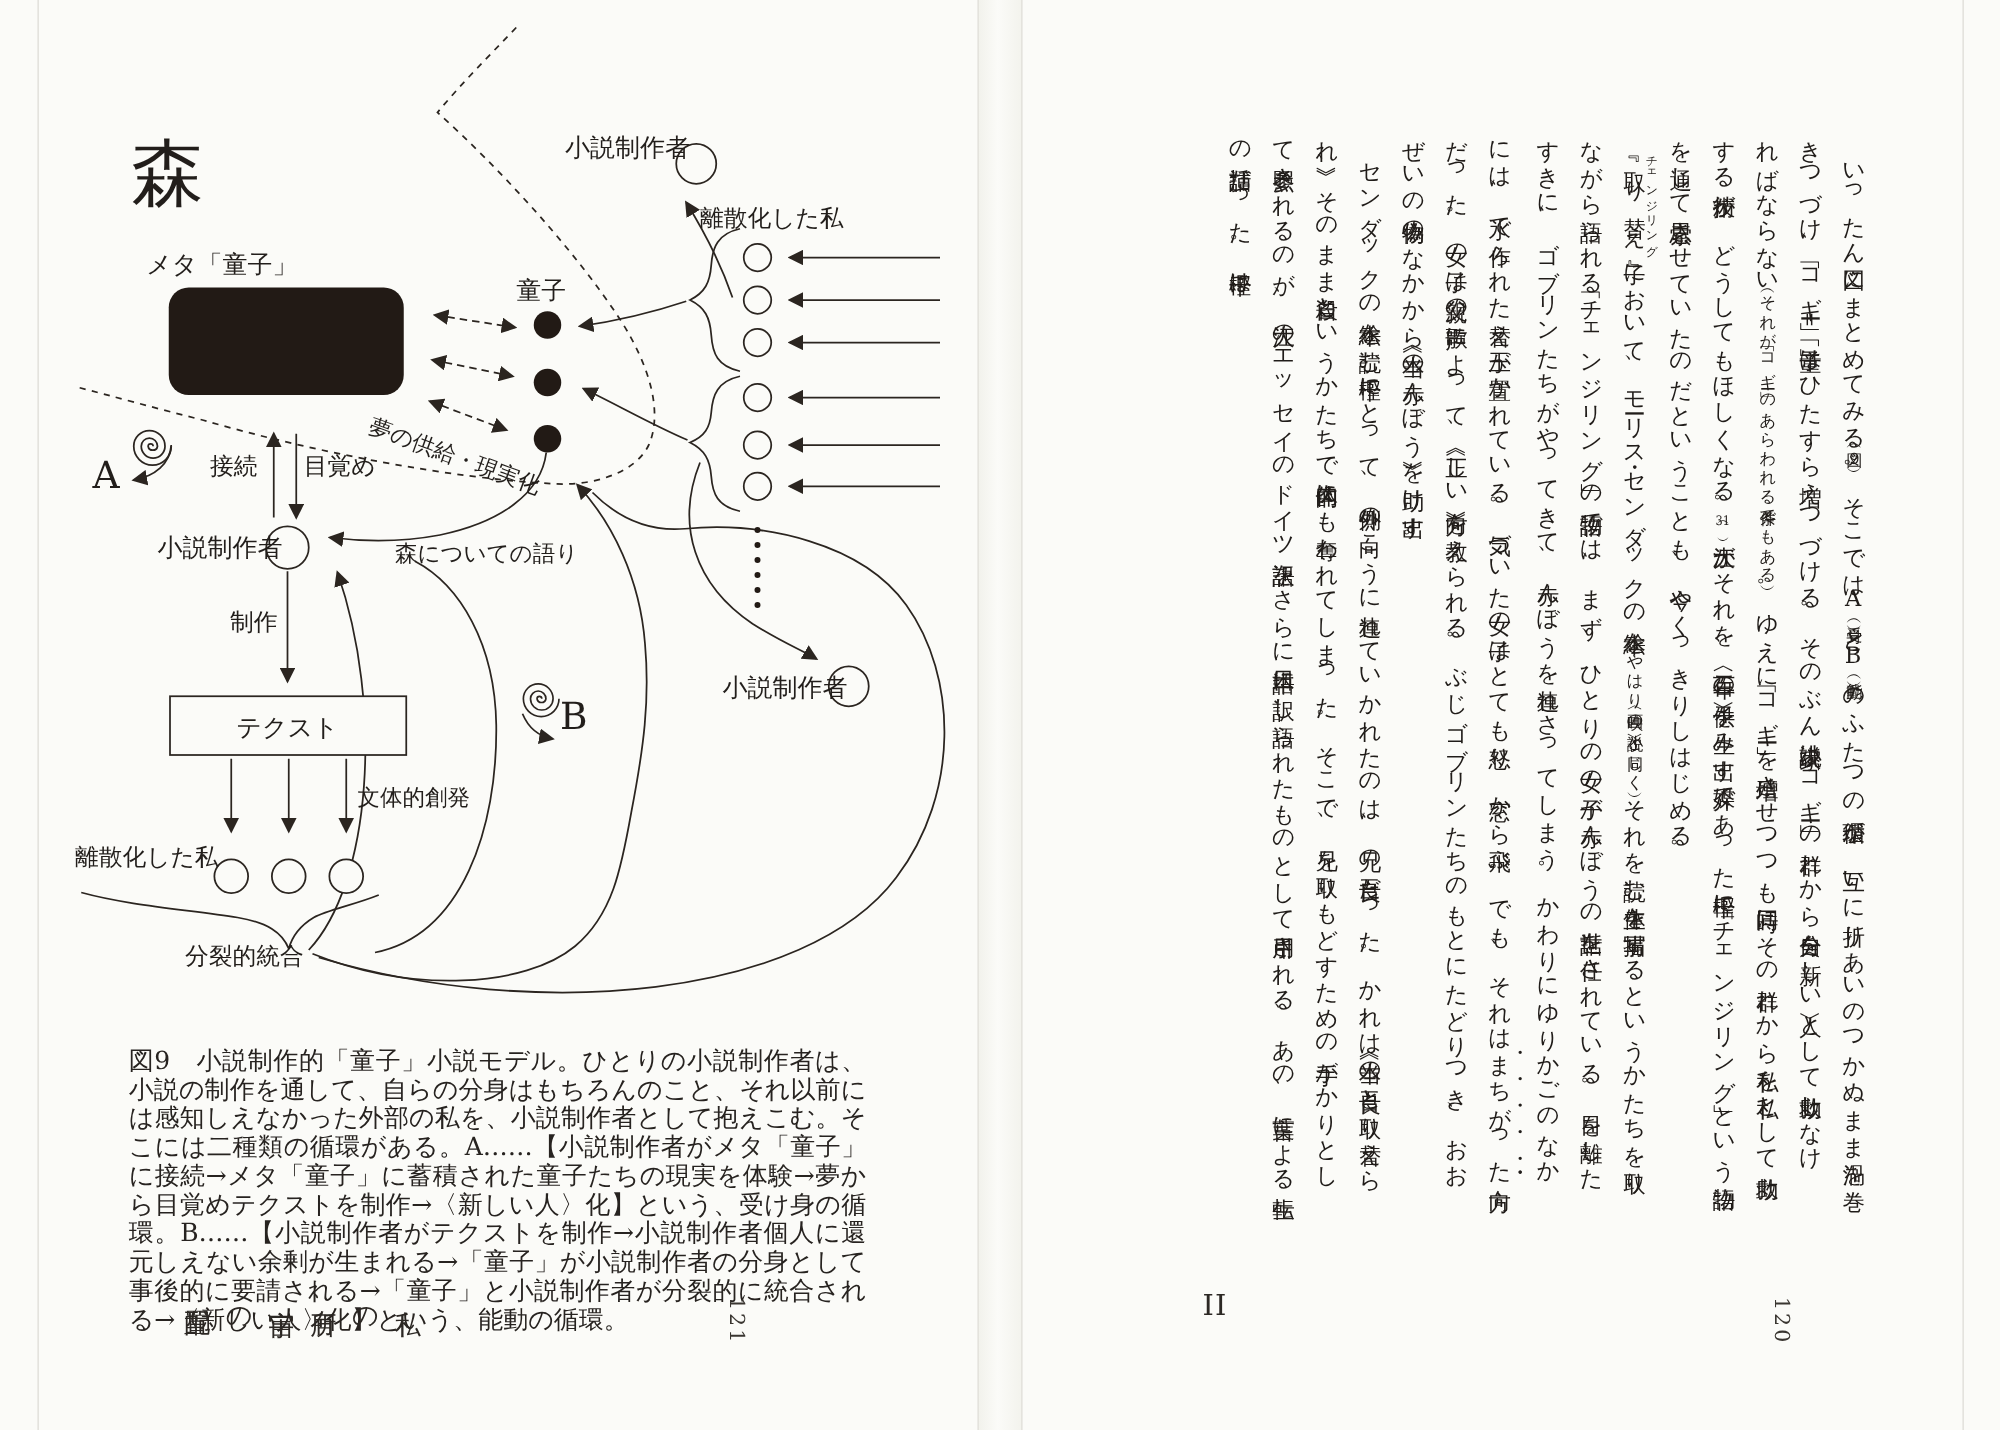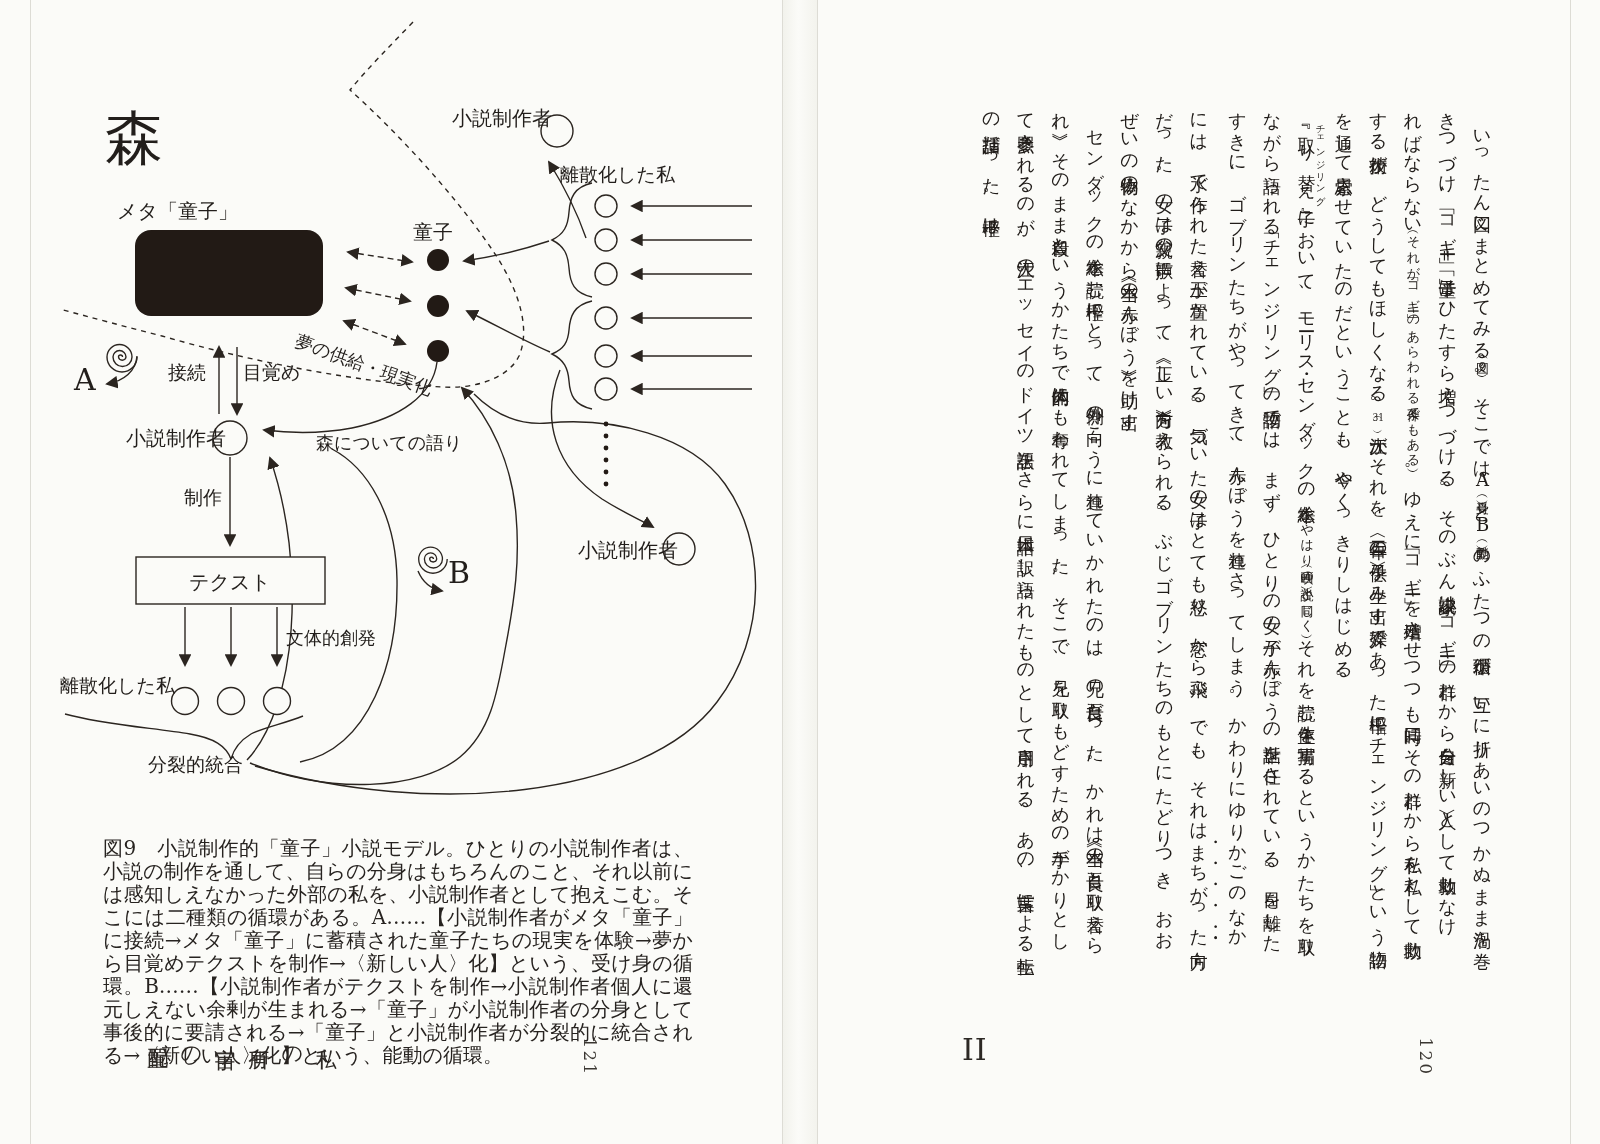--- a/index.html
+++ b/index.html
@@ -18,21 +18,21 @@
          writing-mode:vertical-rl;text-orientation:mixed;font-size:18px;
          line-height:34.6px;letter-spacing:0.55px;color:#201c19;}
   .vtext p{margin:0;text-indent:1em;}
   .vtext .small{font-size:13px;}
   .vtext .upright{text-orientation:upright;}
   .vtext .note{font-size:10.5px;letter-spacing:0;}
   .vtext .tcy{text-combine-upright:all;}
   .vtext .emdot{text-emphasis:filled dot;-webkit-text-emphasis:filled dot;}
   .vtext rt{font-size:9.5px;letter-spacing:1px;}
   
-  .section-num{position:absolute;left:962px;top:1032px;font-size:30px;letter-spacing:1px;color:#2c2824;}
+  .section-num{position:absolute;left:962px;top:1032px;font-size:23px;letter-spacing:1px;color:#2c2824;}
   .pagenum{position:absolute;width:44px;height:20px;line-height:20px;text-align:center;
            font-size:16.5px;letter-spacing:2.5px;color:#3a3631;transform:rotate(90deg);}
   .pn-right{left:1403px;top:1047px;}
   .pn-left{left:567px;top:1047px;}
   .running-title{position:absolute;left:146px;top:1032px;display:flex;gap:11px;}
   .rt-col{writing-mode:vertical-rl;text-orientation:mixed;font-size:21px;line-height:1.08;color:#2c2824;}
 </style>
 </head>
 <body>
 

